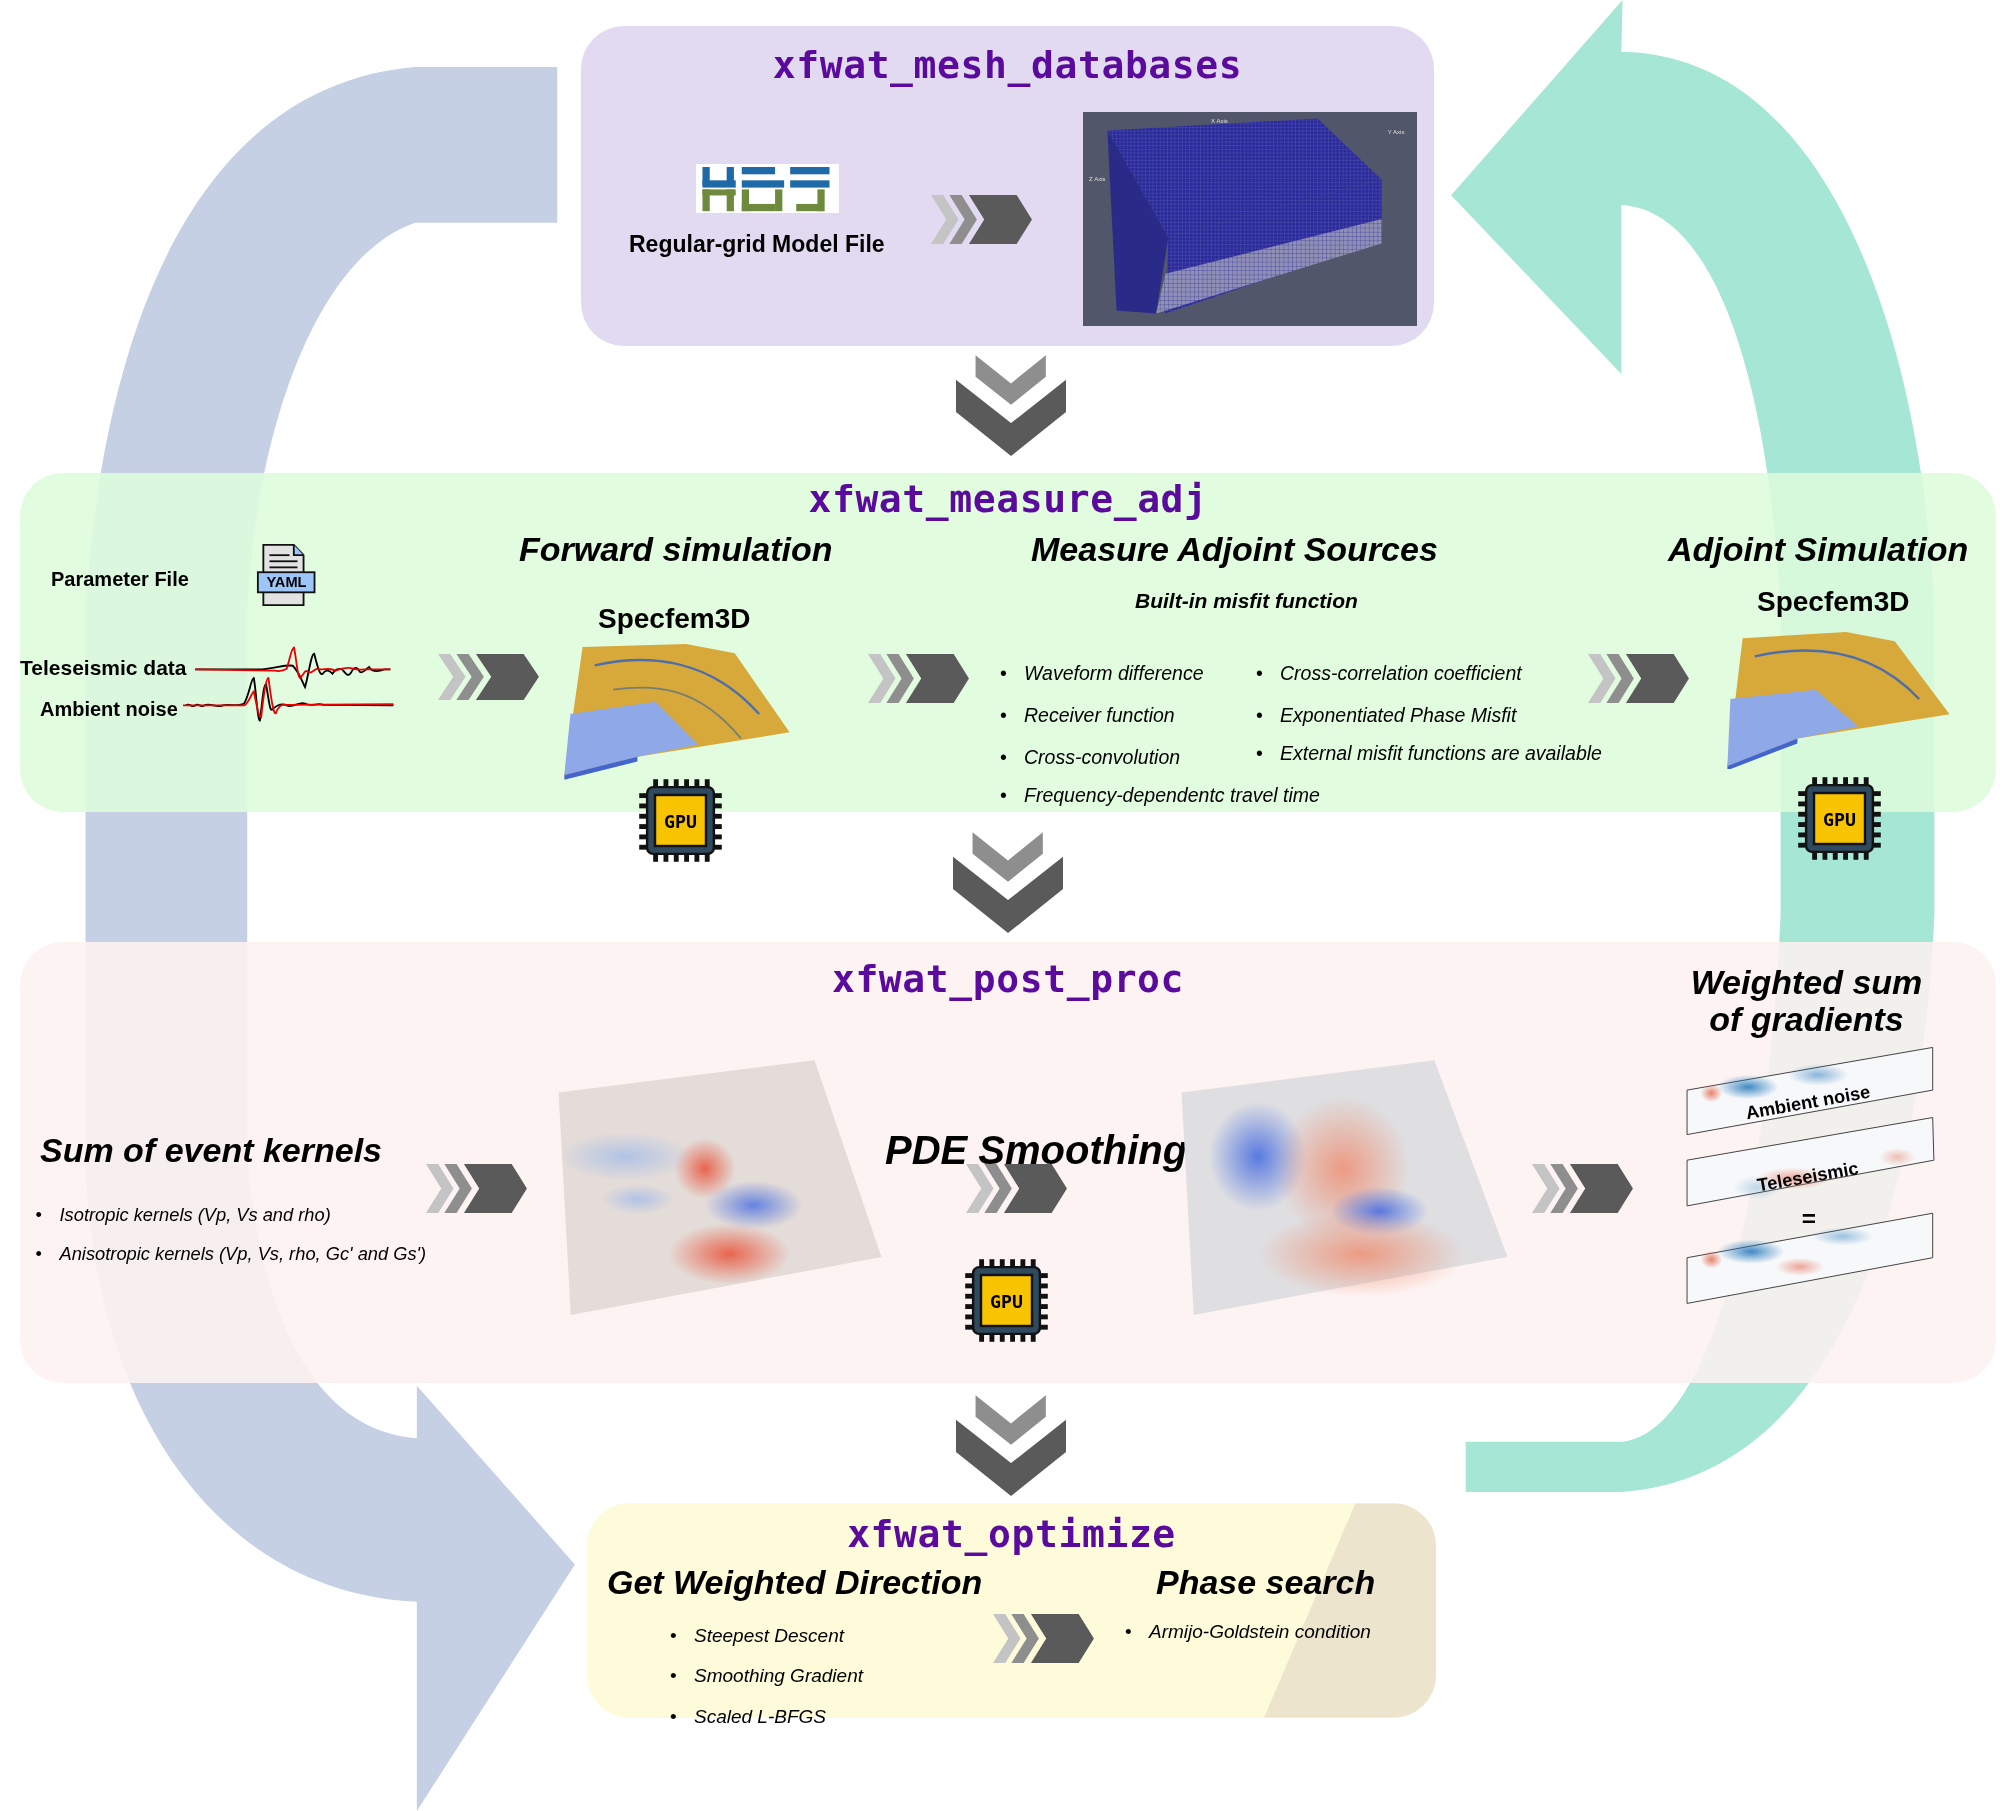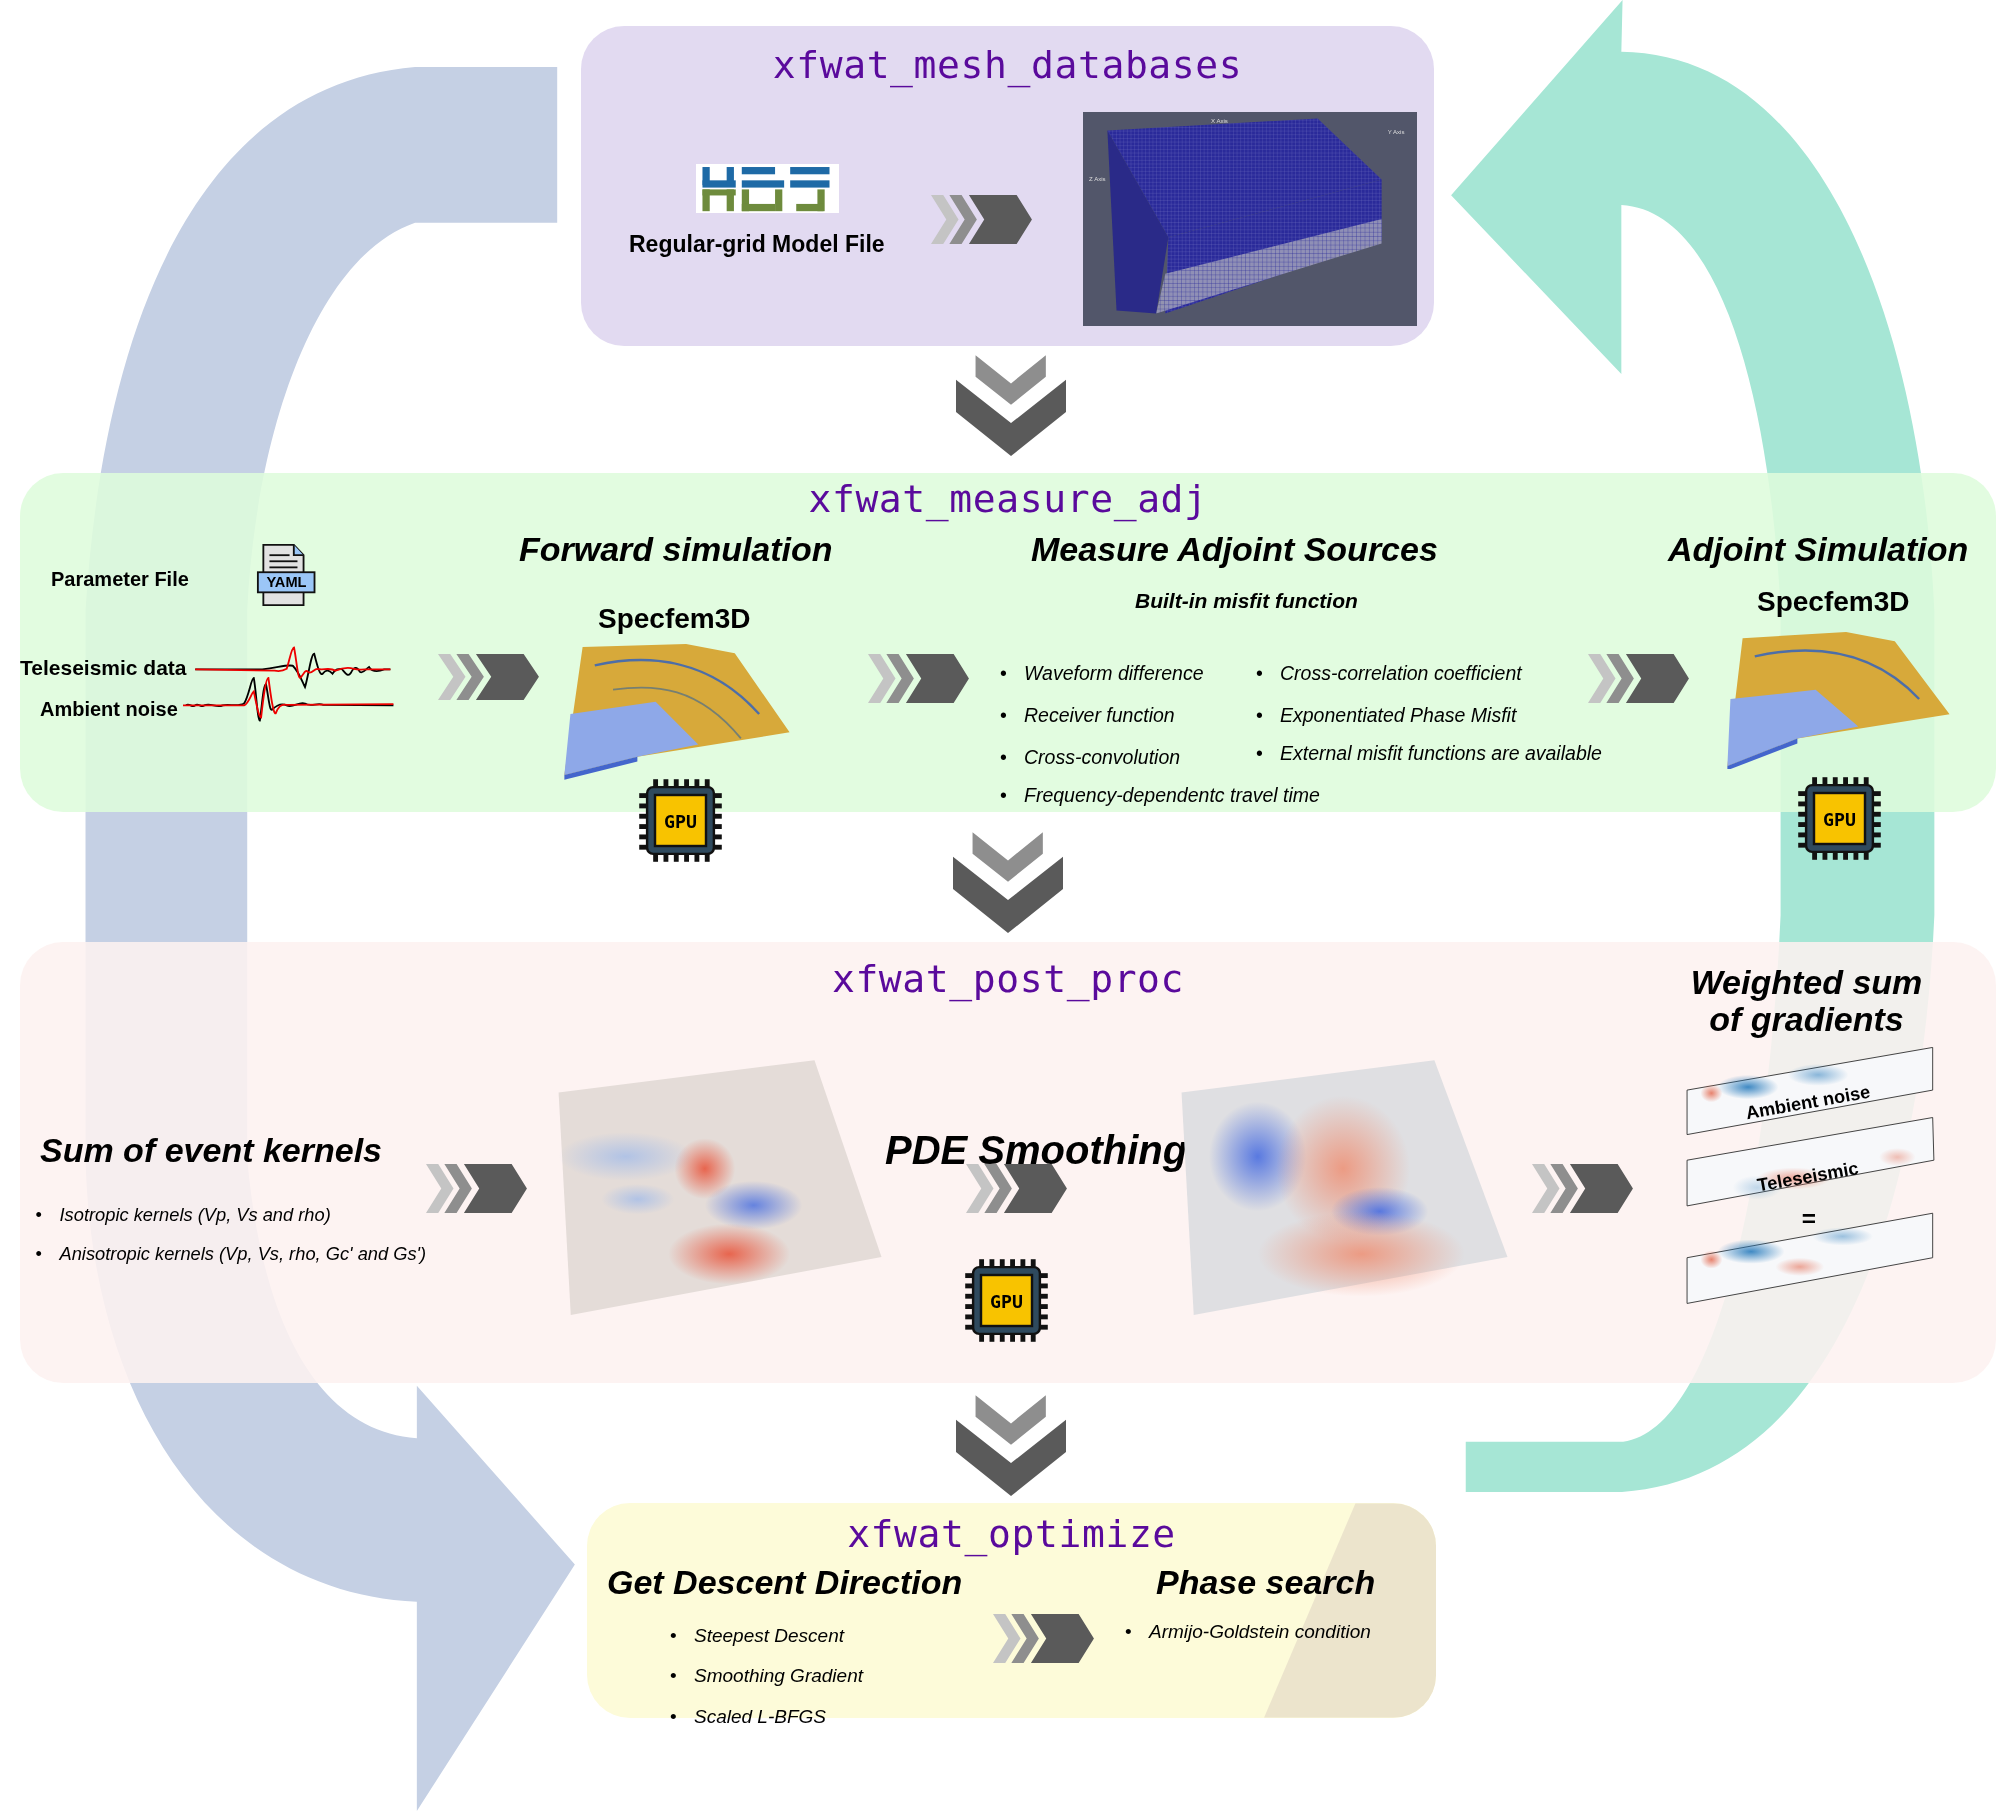--- a/index.html
+++ b/index.html
@@ -1,20 +1,20 @@
 <!DOCTYPE html>
 <html style="font-size:9.8px"><head>
 <meta charset="utf-8">
 <style>
   html, body { margin: 0; padding: 0; background: #ffffff; }
   body { width: 2015px; height: 1811px; position: relative; overflow: hidden;
          font-family: "Liberation Sans", sans-serif; color: #000; }
   .layer { position: absolute; left: 0; top: 0; }
   .panel { position: absolute; border-radius: 43px; }
-  .mono-title { position: absolute; font-family: "DejaVu Sans Mono", monospace; font-weight: normal;
+  .mono-title { position: absolute; font-family: "DejaVu Sans Mono", monospace; font-weight: bold;
                 color: #5a0a9c; font-size: 38px; text-align: center; letter-spacing: 0.6px; }
   .abs { position: absolute; }
   .h-ital { font-style: italic; font-weight: bold; font-size: 34px; white-space: nowrap; }
   .label-b { font-weight: bold; font-size: 23px; white-space: nowrap; }
   .spec { font-weight: bold; font-size: 28px; white-space: nowrap; }
   ul.blist { margin: 0; padding: 0; list-style: none; }
   ul.blist li { position: relative; padding-left: 29px; font-style: italic; font-weight: normal;
                 font-size: 19.5px; line-height: 26px; white-space: nowrap; margin-top: 16px; }
   ul.blist li::before { content: "•"; position: absolute; left: 4.9px; font-style: normal; }
   .wrap li { white-space: normal; }
@@ -405,21 +405,21 @@
 <svg class="abs" style="left:587px; top:1503px;" width="849" height="215" viewBox="0 0 1392 352">
   <defs>
       <clipPath id="optclip">
         <rect x="0" y="0" width="1392" height="352" rx="70"></rect>
       </clipPath>
     </defs>
   <polygon clip-path="url(#optclip)" points="1260,0 1392,0 1392,352 1110,352" fill="#ece4cc"></polygon>
 </svg>
 <div class="mono-title" style="left:587px; top:1512px; width:849px;">xfwat_optimize</div>
 
-<div class="abs h-ital" style="left:607px; top:1563px;">Get Descent Direction</div>
+<div class="abs h-ital" style="left:607px; top:1563px;">Get Weighted Direction</div>
 <ul class="abs blist" style="left:665px; top:1608px;">
   <li style="font-size:19px; line-height:24.4px;">Steepest Descent</li>
   <li style="font-size:19px; line-height:24.4px;">Smoothing Gradient</li>
   <li style="font-size:19px; line-height:24.4px;">Scaled L-BFGS</li>
 </ul>
 
 <svg class="chev" style="left:993px; top:1614px;" width="104" height="49" viewBox="0 0 170 80">
   <polygon points="0,0 20,0 45,40 20,80 0,80 25,40" fill="#c4c4c4"></polygon>
   <polygon points="30,0 50,0 75,40 50,80 30,80 55,40" fill="#8e8e8e"></polygon>
   <polygon points="62,0 140,0 165,40 140,80 62,80 87,40" fill="#5a5a5a"></polygon>

